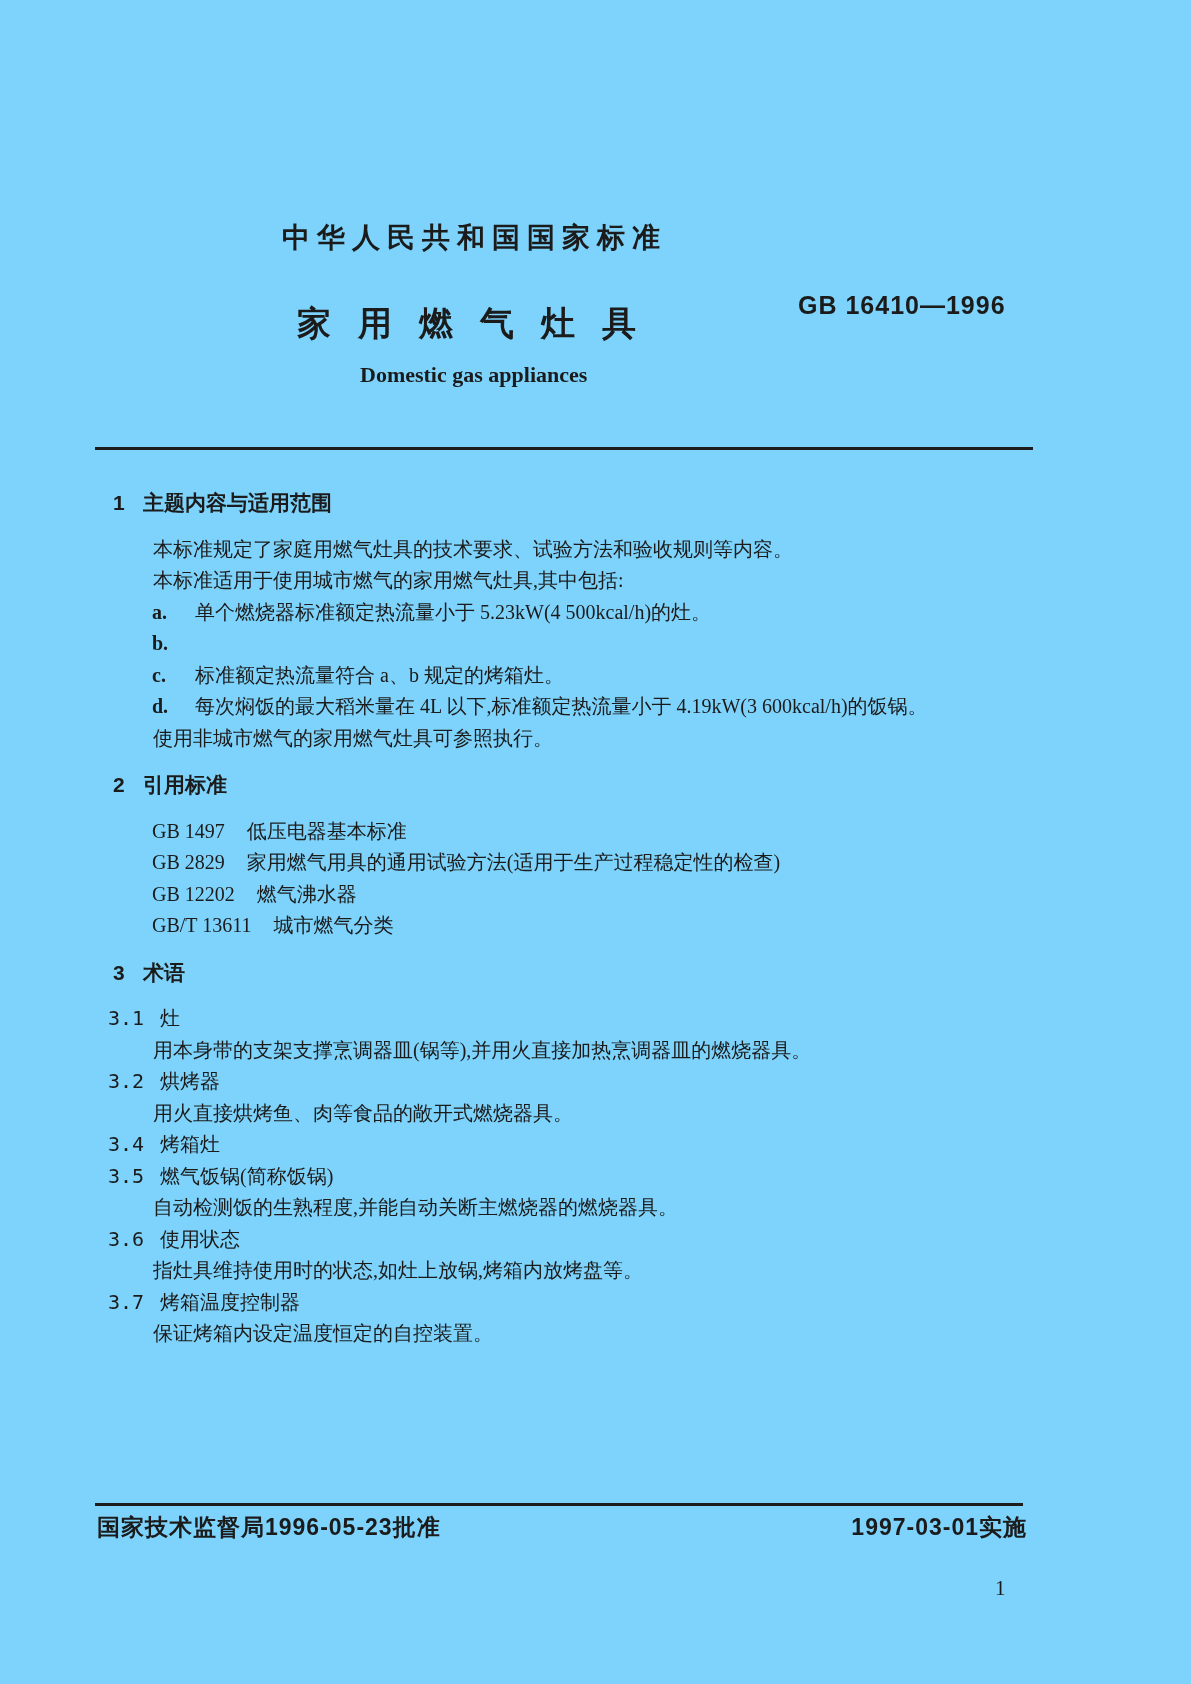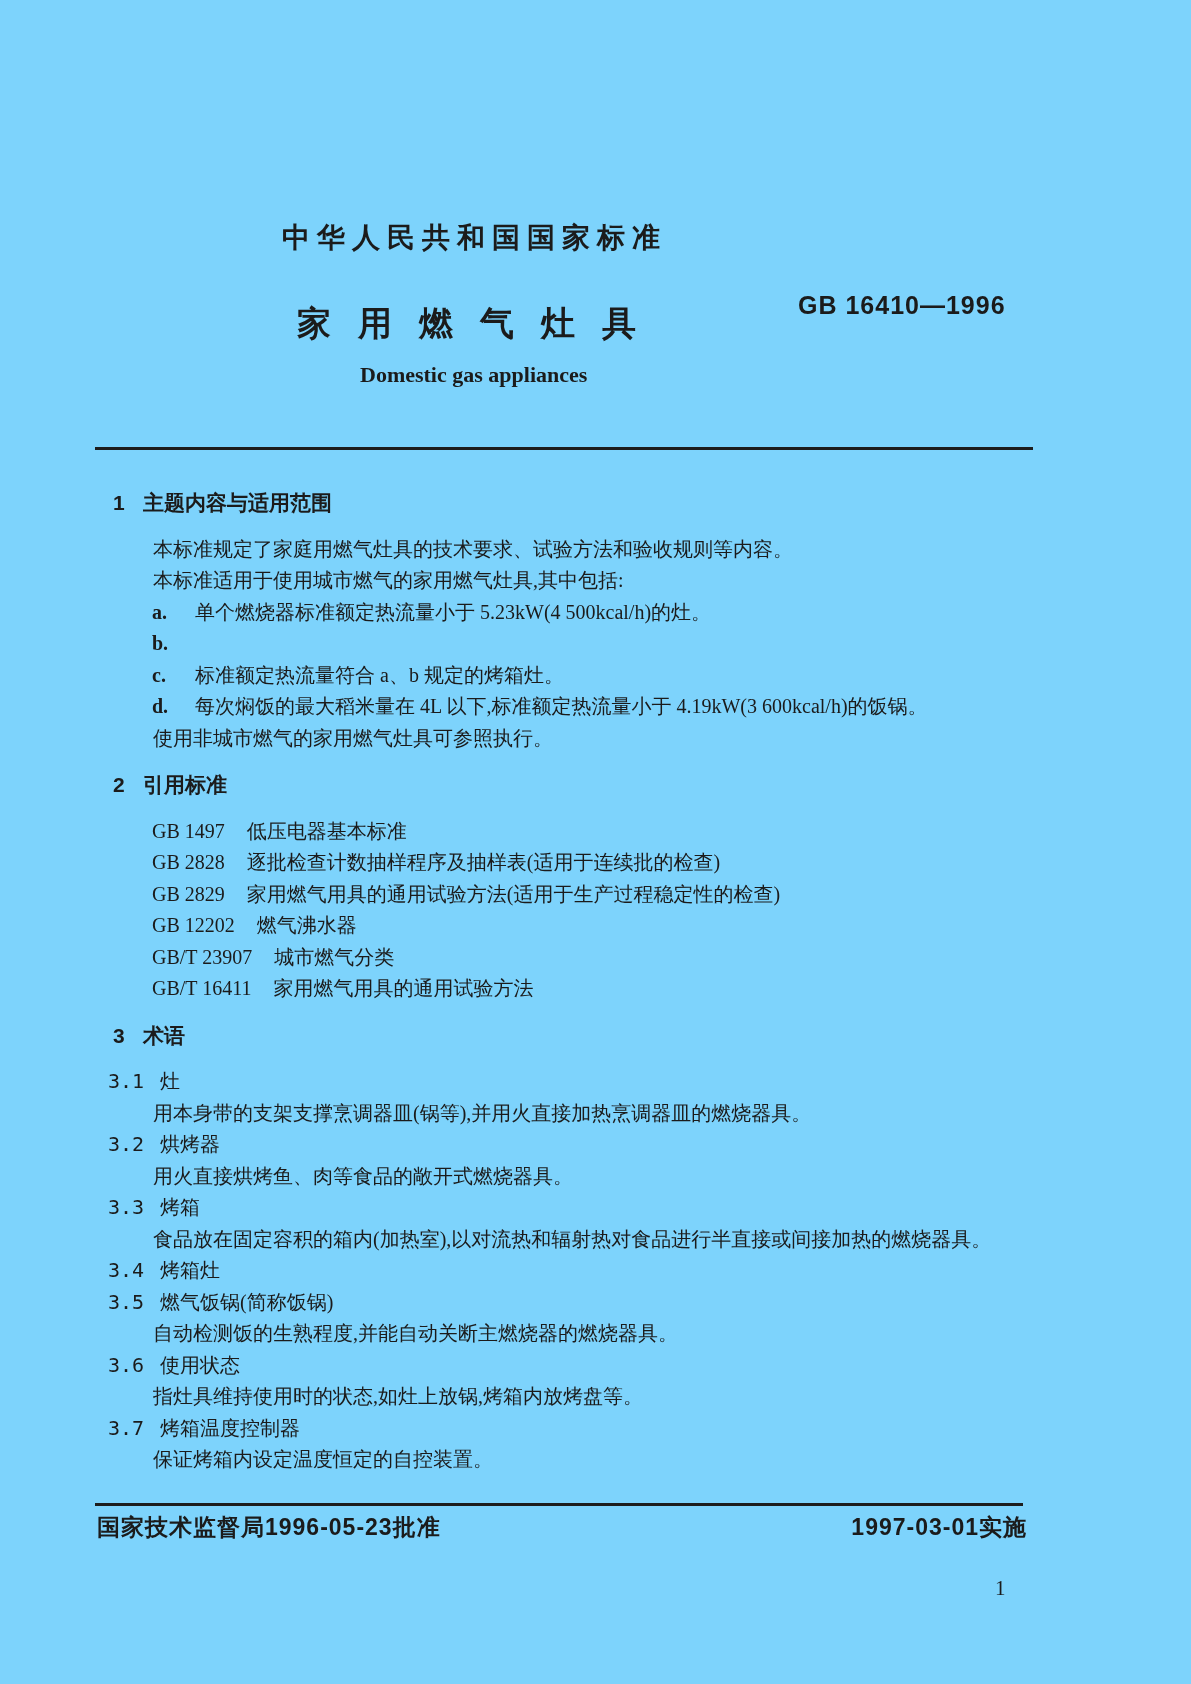--- a/index.html
+++ b/index.html
@@ -136,33 +136,27 @@
 
     <section>
       <div class="bline sec-head">
         <span class="sec-num">2</span>
         <span>引用标准</span>
       </div>
       <div class="bline ref">
         <span class="ref-code">GB 1497</span><span>低压电器基本标准</span>
       </div>
       <div class="bline ref">
-        <span class="ref-code">GB 2828</span><span>逐批检查计数抽样程序及抽样表(适用于连续批的检查)</span>
-      </div>
-      <div class="bline ref">
         <span class="ref-code">GB 2829</span><span>家用燃气用具的通用试验方法(适用于生产过程稳定性的检查)</span>
       </div>
       <div class="bline ref">
         <span class="ref-code">GB 12202</span><span>燃气沸水器</span>
       </div>
       <div class="bline ref">
-        <span class="ref-code">GB/T 23907</span><span>城市燃气分类</span>
-      </div>
-      <div class="bline ref">
-        <span class="ref-code">GB/T 16411</span><span>家用燃气用具的通用试验方法</span>
+        <span class="ref-code">GB/T 13611</span><span>城市燃气分类</span>
       </div>
     </section>
 
     <section>
       <div class="bline sec-head">
         <span class="sec-num">3</span>
         <span>术语</span>
       </div>
 
       <div>
@@ -171,27 +165,20 @@
           <span>灶</span>
         </div>
         <div class="bline term-def">用本身带的支架支撑烹调器皿(锅等),并用火直接加热烹调器皿的燃烧器具。</div>
       </div>
       <div>
         <div class="bline term-head">
           <span class="term-num">3.2</span>
           <span>烘烤器</span>
         </div>
         <div class="bline term-def">用火直接烘烤鱼、肉等食品的敞开式燃烧器具。</div>
-      </div>
-      <div>
-        <div class="bline term-head">
-          <span class="term-num">3.3</span>
-          <span>烤箱</span>
-        </div>
-        <div class="bline term-def">食品放在固定容积的箱内(加热室),以对流热和辐射热对食品进行半直接或间接加热的燃烧器具。</div>
       </div>
       <div>
         <div class="bline term-head">
           <span class="term-num">3.4</span>
           <span>烤箱灶</span>
         </div>
       </div>
       <div>
         <div class="bline term-head">
           <span class="term-num">3.5</span>

